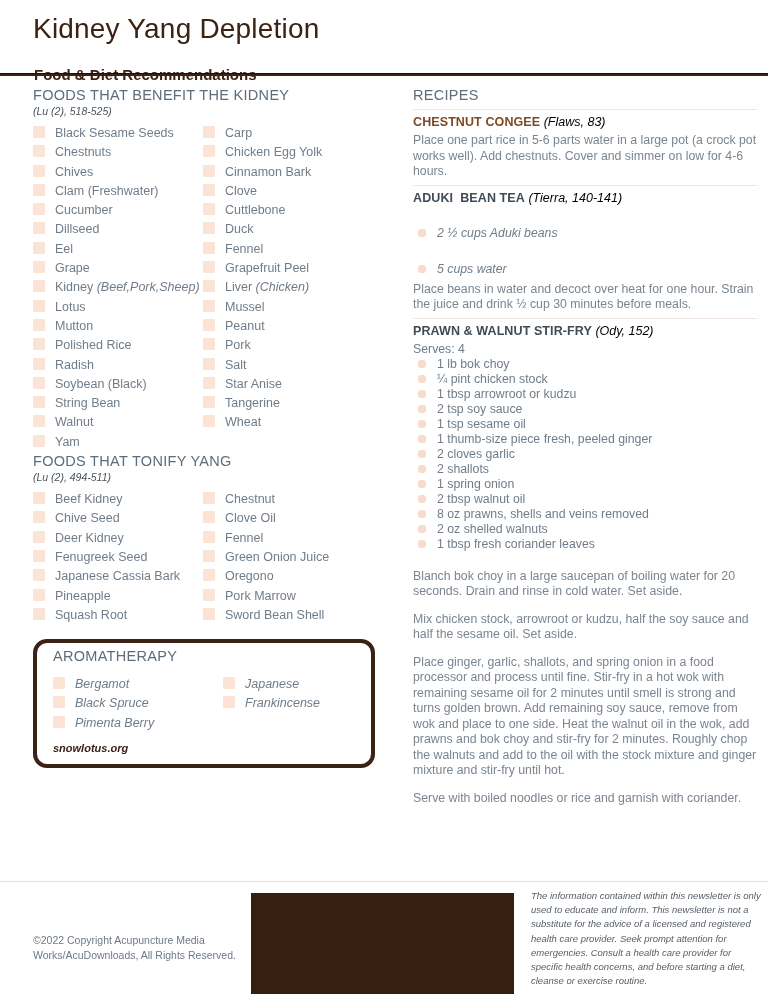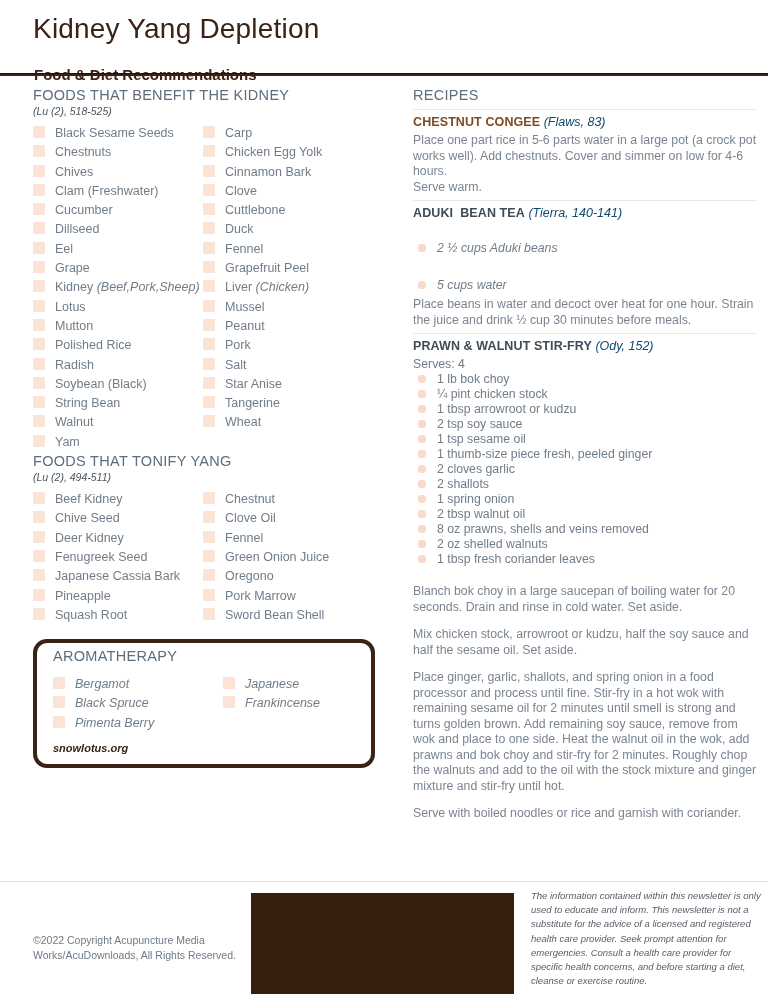--- a/index.html
+++ b/index.html
@@ -37,21 +37,21 @@
   .aroma-cols{display:flex;}
   .aroma-col-1{width:170px;}
   .aroma-col-2{flex:1;}
   .aroma-box .food-label{font-style:italic;}
   .aroma-link{margin-top:9px;font-size:11px;font-weight:bold;font-style:italic;color:var(--brown);cursor:pointer;}
   
   .right-col{position:absolute;left:413px;top:86px;width:344px;}
   .divider{height:1px;background:var(--divider);margin:5px 0;}
   .recipe-title{font-size:12.5px;line-height:15px;margin-top:4px;}
   .recipe-name{font-weight:bold;white-space:pre-wrap;letter-spacing:0.1px;}
-  .recipe-cite{font-style:italic;color:#0c4a6e;margin-top:18px;}
+  .recipe-cite{font-style:italic;color:#000000;margin-top:18px;}
   .serves{font-size:12.3px;color:var(--txt);line-height:15px;margin-top:3px;}
   .ing-row{font-size:12.3px;color:var(--txt);line-height:15px;white-space:nowrap;padding-left:5px;}
   .recipe-sec{margin-top:2px;}
   .recipe-sec.r2 .ing-row{line-height:17.5px;margin-top:19px;font-style:italic;}
   .recipe-sec .ing-row:first-of-type{margin-top:3px;}
   .bullet{display:inline-block;width:8px;height:8px;border-radius:3px;background:#f8dbcd;margin-right:11px;}
   .recipe-para{font-size:12.3px;color:#7a8591;line-height:15.5px;margin-top:12px;}
   .recipe-para.first{margin-top:3px;}
   .recipe-sec.compact .recipe-para + .recipe-para{margin-top:0;}
   .recipe-sec.r3 .recipe-para.first{margin-top:17px;}
@@ -155,21 +155,20 @@
 
   </div>
 
   <div class="right-col">
     <div class="sec-heading">RECIPES</div>
     <div id="recipes-list">
         <div class="divider"></div>
         <div class="recipe-sec r1 compact">
           <div class="recipe-title"><span class="recipe-name" style="color: rgb(125, 74, 35);">CHESTNUT CONGEE</span><span class="recipe-cite"> (Flaws, 83)</span></div>
           <div class="recipe-para first">Place one part rice in 5-6 parts water in a large pot (a crock pot works well). Add chestnuts. Cover and simmer on low for 4-6 hours.</div>
-          <div class="recipe-para">Serve warm.</div>
         </div>
         <div class="divider"></div>
         <div class="recipe-sec r2">
           <div class="recipe-title"><span class="recipe-name" style="color: rgb(63, 75, 87);">ADUKI  BEAN TEA</span><span class="recipe-cite"> (Tierra, 140-141)</span></div>
           <div class="ing-row"><span class="bullet"></span><span>2 ½ cups Aduki beans</span></div>
           <div class="ing-row"><span class="bullet"></span><span>5 cups water</span></div>
           <div class="recipe-para first">Place beans in water and decoct over heat for one hour. Strain the juice and drink ½ cup 30 minutes before meals.</div>
         </div>
         <div class="divider"></div>
         <div class="recipe-sec r3">

